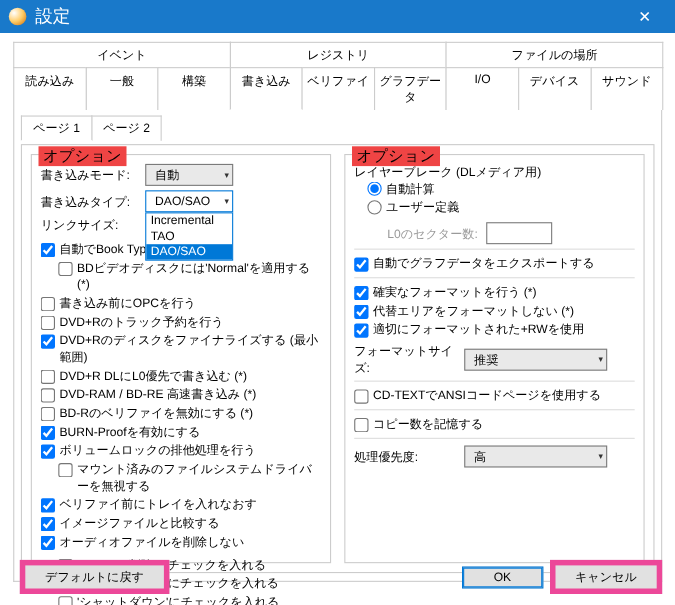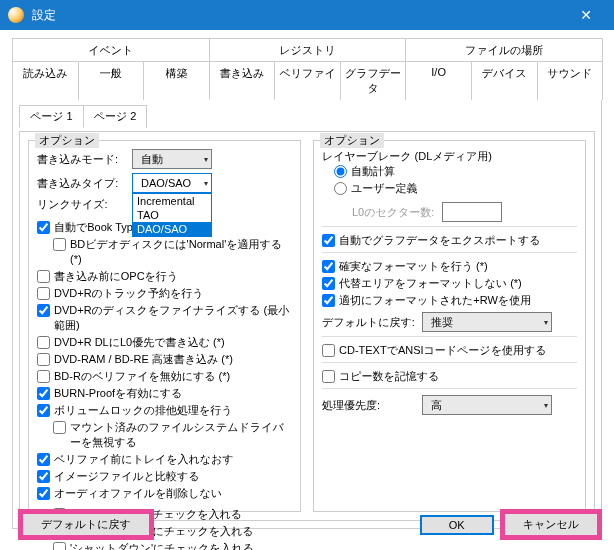--- a/index.html
+++ b/index.html
@@ -1,33 +1,33 @@
 <!DOCTYPE html>
 <html><head>
 <meta charset="utf-8">
 <style>
 * { box-sizing: border-box; margin: 0; padding: 0; font-family: "Yu Gothic UI", "Meiryo", sans-serif; font-size: 11px; }
 body { background: #fff; width: 614px; height: 550px; overflow: hidden; }
 .titlebar { background: #1979ca; color: #fff; height: 30px; display: flex; align-items: center; padding: 0 8px; }
 .titlebar .icon { width: 16px; height: 16px; border-radius: 50%; background: radial-gradient(circle at 30% 30%, #fff, #ffcc66, #cc6600); margin-right: 8px; }
-.titlebar .title { flex: 1; font-size: 12px; font-family: Liberation Serif, serif; }
+.titlebar .title { flex: 1; font-size: 16px; font-family: Liberation Serif, serif; }
 .titlebar .close { width: 40px; text-align: center; font-size: 14px; cursor: pointer; }
 .content { padding: 8px 12px 0 12px; }
 .tabs-row1, .tabs-row2 { display: flex; border-bottom: none; }
 .tabs-row1 .tab, .tabs-row2 .tab { flex: 1; text-align: center; padding: 4px 0; border: 1px solid #ccc; border-bottom: none; background: #fff; cursor: pointer; font-size: 11px; margin-right: -1px; }
 .tabs-row2 .tab.active { background: #fff; border-bottom: 1px solid #fff; position: relative; z-index: 2; }
 .tabs-row2 { margin-top: -1px; }
 .tab-body { border: 1px solid #ccc; border-top: none; padding: 6px; height: 430px; background: #fff; margin-top:-1px; }
 .subtabs { display: flex; margin-bottom: 4px; }
 .subtabs .subtab { padding: 3px 10px; border: 1px solid #ccc; border-bottom: none; background: #fff; cursor: pointer; margin-right: -1px; font-size: 11px; }
 .subtabs .subtab.active { border-bottom: 1px solid #fff; position: relative; z-index: 2; }
 .page { border: 1px solid #ccc; padding: 8px; height: 390px; display: flex; gap: 12px; margin-top:-1px; }
 .col { flex: 1; }
 .group { border: 1px solid #ccc; padding: 8px 8px 8px 8px; position: relative; margin-bottom: 8px; }
-.group-title { position: absolute; top: -8px; left: 6px; background: #e5e5e5; padding: 0 4px; font-size: 11px; }
+.group-title { position: absolute; top: -8px; left: 6px; background: #ef4444; padding: 0 4px; font-size: 14px; }
 .row { display: flex; align-items: center; margin-bottom: 4px; }
 .row .lbl { width: 95px; }
 .combo { border: 1px solid #7a7a7a; background: #e9e9e9; width: 80px; height: 20px; display: flex; align-items: center; padding: 0 8px; position: relative; cursor: pointer; }
 .combo.wide { width: 130px; align-items: center; }
 .combo .arrow { position: absolute; right: 3px; top: 50%; transform: translateY(-50%); font-size: 8px; color: #333; }
 .combo.open { border-color: #0078d7; background:#fff; }
 .dropdown { position: absolute; top: 19px; left: -1px; right: -1px; border: 1px solid #0078d7; background: #fff; z-index: 10; }
 .dropdown .opt { padding: 1px 4px; cursor: pointer; }
 .dropdown .opt.sel { background: #0078d7; color: #fff; }
 .chk-row { display: flex; align-items: flex-start; margin-bottom: 2px; line-height: 15px; }
@@ -219,21 +219,21 @@
                 <input type="checkbox" checked="" style="">
                 <span>代替エリアをフォーマットしない (*)</span>
               </div>
               <div class="chk-row">
                 <input type="checkbox" checked="" style="">
                 <span>適切にフォーマットされた+RWを使用</span>
               </div>
             </div>
 
           <div class="row" style="margin-top:4px">
-            <div style="width:100px">デフォルトに戻す:</div>
+            <div style="width:100px">フォーマットサイズ:</div>
             <div class="combo wide">
               <span>推奨</span>
               <span class="arrow">▾</span>
             </div>
           </div>
 
           <div class="hr"></div>
           <div class="chk-row">
             <input type="checkbox" style="">
             <span>CD-TEXTでANSIコードページを使用する</span>

